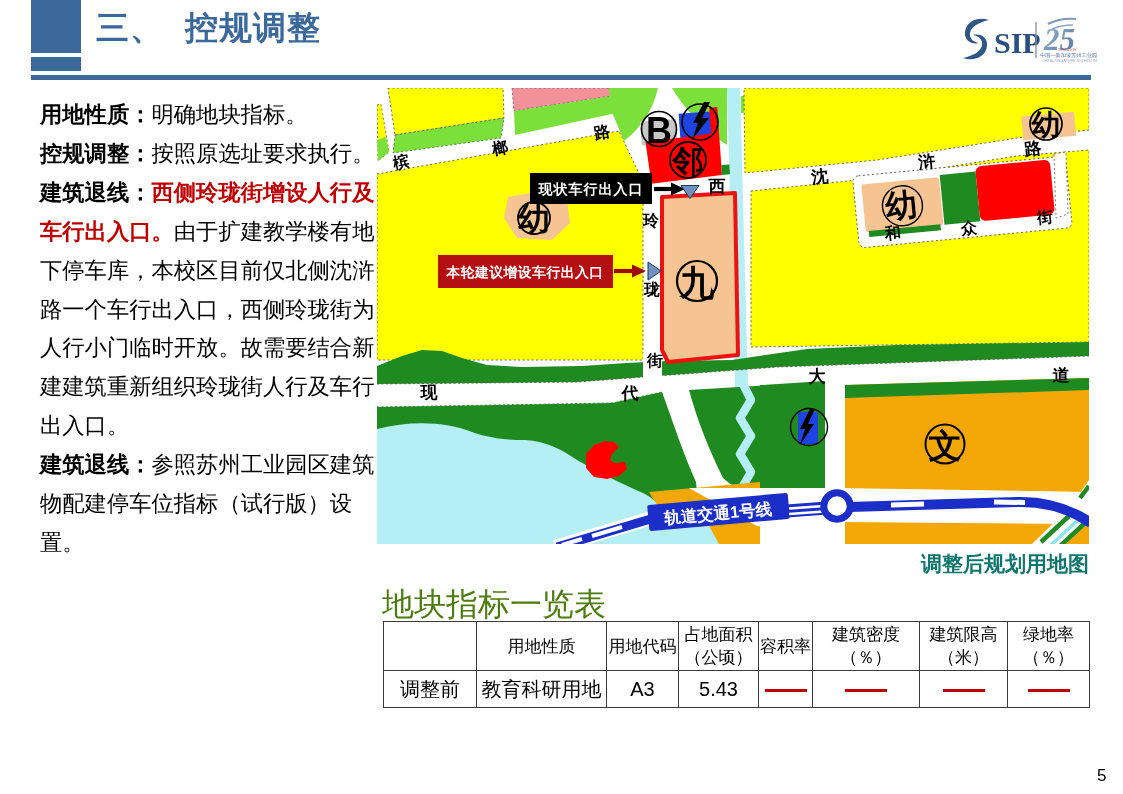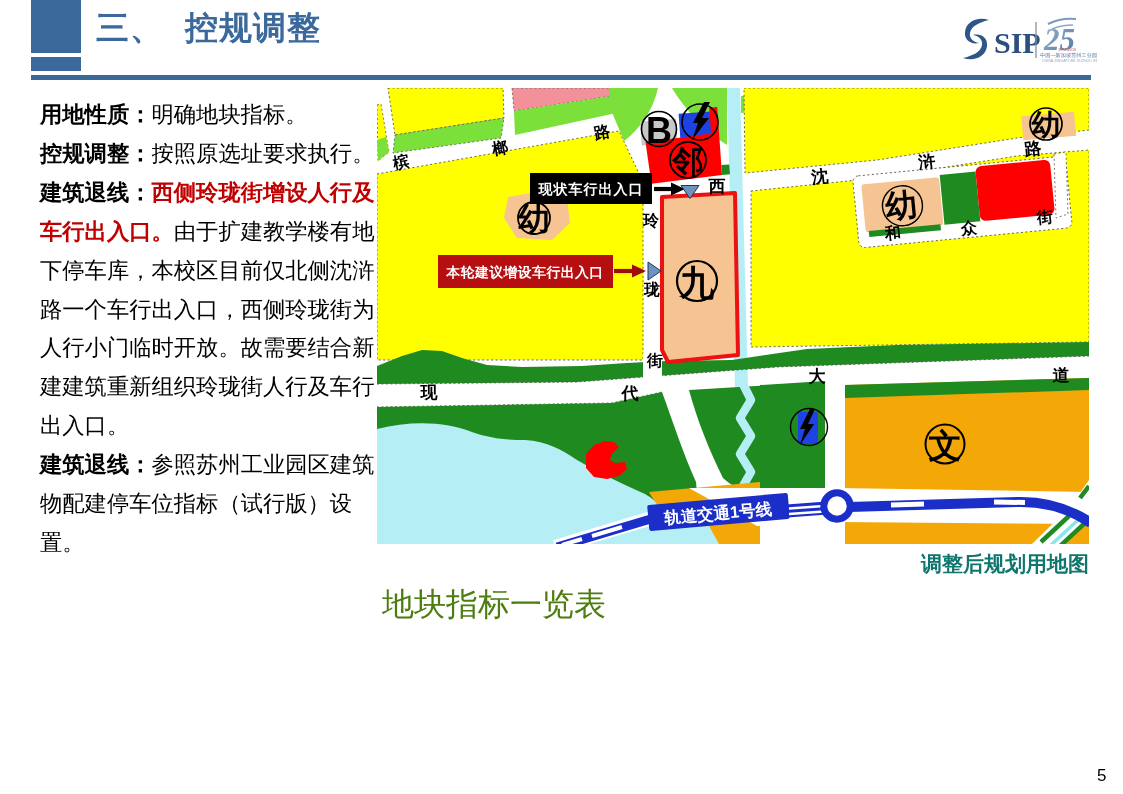--- a/index.html
+++ b/index.html
@@ -57,20 +57,40 @@
       <col style="width:93px">
       <col style="width:130px">
       <col style="width:72px">
       <col style="width:80px">
       <col style="width:54px">
       <col style="width:107px">
       <col style="width:88px">
       <col style="width:82px">
     </colgroup>
   <tbody>
+      <tr style="height:47px;font-size:17px;">
+    <td style="border:1.6px solid #3a3a3a;"></td>
+    <td style="border:1.6px solid #3a3a3a;text-align:center;">用地性质</td>
+    <td style="border:1.6px solid #3a3a3a;text-align:center;">用地代码</td>
+    <td style="border:1.6px solid #3a3a3a;text-align:center;">占地面积<br>（公顷）</td>
+    <td style="border:1.6px solid #3a3a3a;text-align:center;">容积率</td>
+    <td style="border:1.6px solid #3a3a3a;text-align:center;">建筑密度<br>（％）</td>
+    <td style="border:1.6px solid #3a3a3a;text-align:center;">建筑限高<br>（米）</td>
+    <td style="border:1.6px solid #3a3a3a;text-align:center;">绿地率<br>（％）</td>
+  </tr>
+  <tr style="height:37px;font-size:20px;">
+    <td style="border:1.6px solid #3a3a3a;text-align:center;">调整前</td>
+    <td style="border:1.6px solid #3a3a3a;text-align:center;">教育科研用地</td>
+    <td style="border:1.6px solid #3a3a3a;text-align:center;">A3</td>
+    <td style="border:1.6px solid #3a3a3a;text-align:center;">5.43</td>
+    <td style="border:1.6px solid #3a3a3a;text-align:center;color:#C00000;"><span style="display:inline-block;width:42px;height:3.2px;background:#C00000;vertical-align:middle;"></span></td>
+    <td style="border:1.6px solid #3a3a3a;text-align:center;color:#C00000;"><span style="display:inline-block;width:42px;height:3.2px;background:#C00000;vertical-align:middle;"></span></td>
+    <td style="border:1.6px solid #3a3a3a;text-align:center;color:#C00000;"><span style="display:inline-block;width:42px;height:3.2px;background:#C00000;vertical-align:middle;"></span></td>
+    <td style="border:1.6px solid #3a3a3a;text-align:center;color:#C00000;"><span style="display:inline-block;width:42px;height:3.2px;background:#C00000;vertical-align:middle;"></span></td>
+  </tr>
 </tbody>
   </table>
 
 <div class="abs" style="left:1097px;top:766px;font-size:17px;color:#000;">5</div>
 
 <svg class="abs" style="left:377px;top:88px;" width="712" height="456" viewBox="0 0 712 456">
 
 <rect x="0" y="0" width="712" height="456" fill="#ffffff"></rect>
 
 <polygon points="0,86 242,43 250,60 266,94 266,272 0,272" fill="#FFFF00" stroke="#555" stroke-width="0.9" stroke-dasharray="2,2.5"></polygon>

